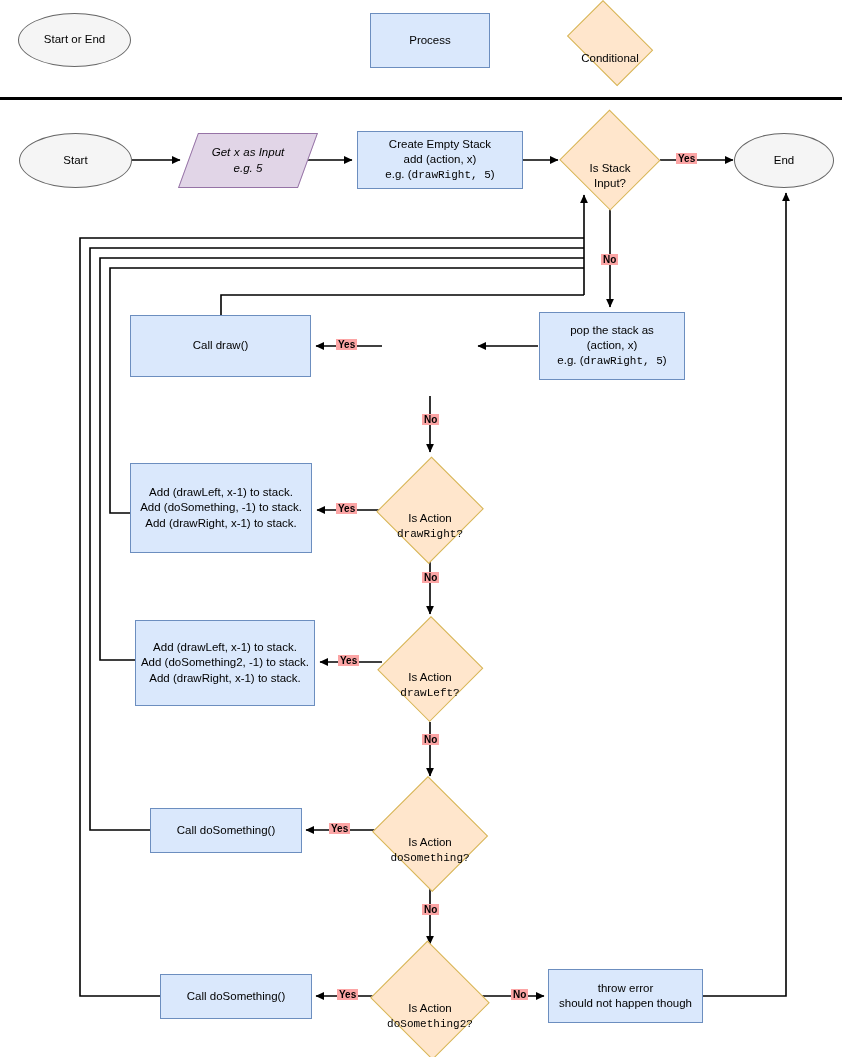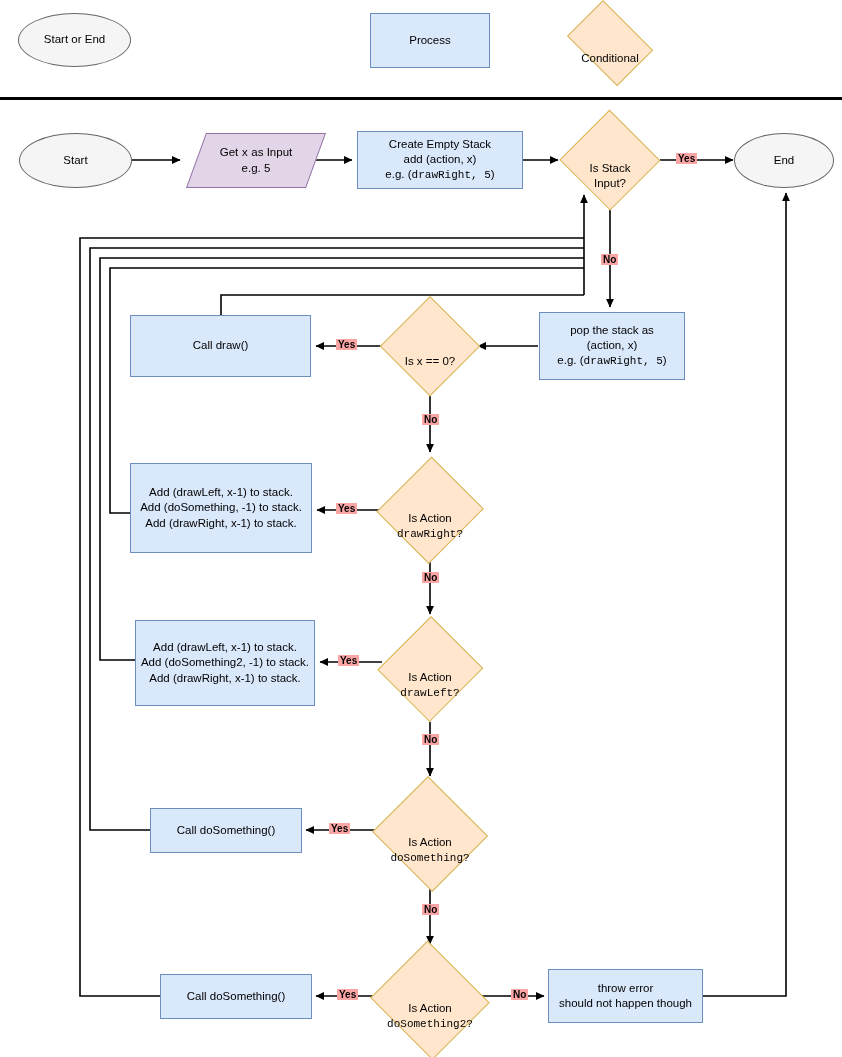--- a/index.html
+++ b/index.html
@@ -174,21 +174,21 @@
       <path d="M150,830 L90,830 L90,248 L584,248"></path>
 
       <path d="M160,996 L80,996 L80,238 L584,238"></path>
     </g>
   </svg>
 
   <div class="node term" style="left:19px; top:133px; width:113px; height:55px;">
     <span class="lbl">Start</span>
   </div>
 
-  <div class="node inputshape" style="left:196px; top:133px; width:120px; height:55px;">
+  <div class="node inputshape" style="left:188px; top:133px; width:120px; height:55px;font-style:italic;">
     <div class="para"></div>
     <span class="lbl">
       <span>Get </span><span class="mono">x</span><span> as Input</span><br>
       <span>e.g. 5</span>
     </span>
   </div>
 
   <div class="node proc" style="left:357px; top:131px; width:166px; height:58px;">
     <span class="lbl">
       <span>Create Empty Stack</span><br>
@@ -210,24 +210,20 @@
   </div>
 
   <div class="node proc" style="left:539px; top:312px; width:146px; height:68px;">
     <span class="lbl">
       <span>pop the stack as</span><br>
       <span>(action, x)</span><br>
       <span>e.g. (</span><span class="mono">drawRight, 5</span><span>)</span>
     </span>
   </div>
 
-  <div class="node cond" style="left:380px; top:296px; width:100px; height:100px;">
-    <div class="dia"></div>
-    <span class="lbl">Is x == 0?</span>
-  </div>
 
   <div class="node proc" style="left:130px; top:315px; width:181px; height:62px;">
     <span class="lbl">Call draw()</span>
   </div>
 
   <div class="node cond" style="left:378px; top:455px; width:104px; height:110px;">
     <div class="dia"></div>
     <span class="lbl">
       <span>Is Action</span><br>
       <span class="mono">drawRight?</span>

